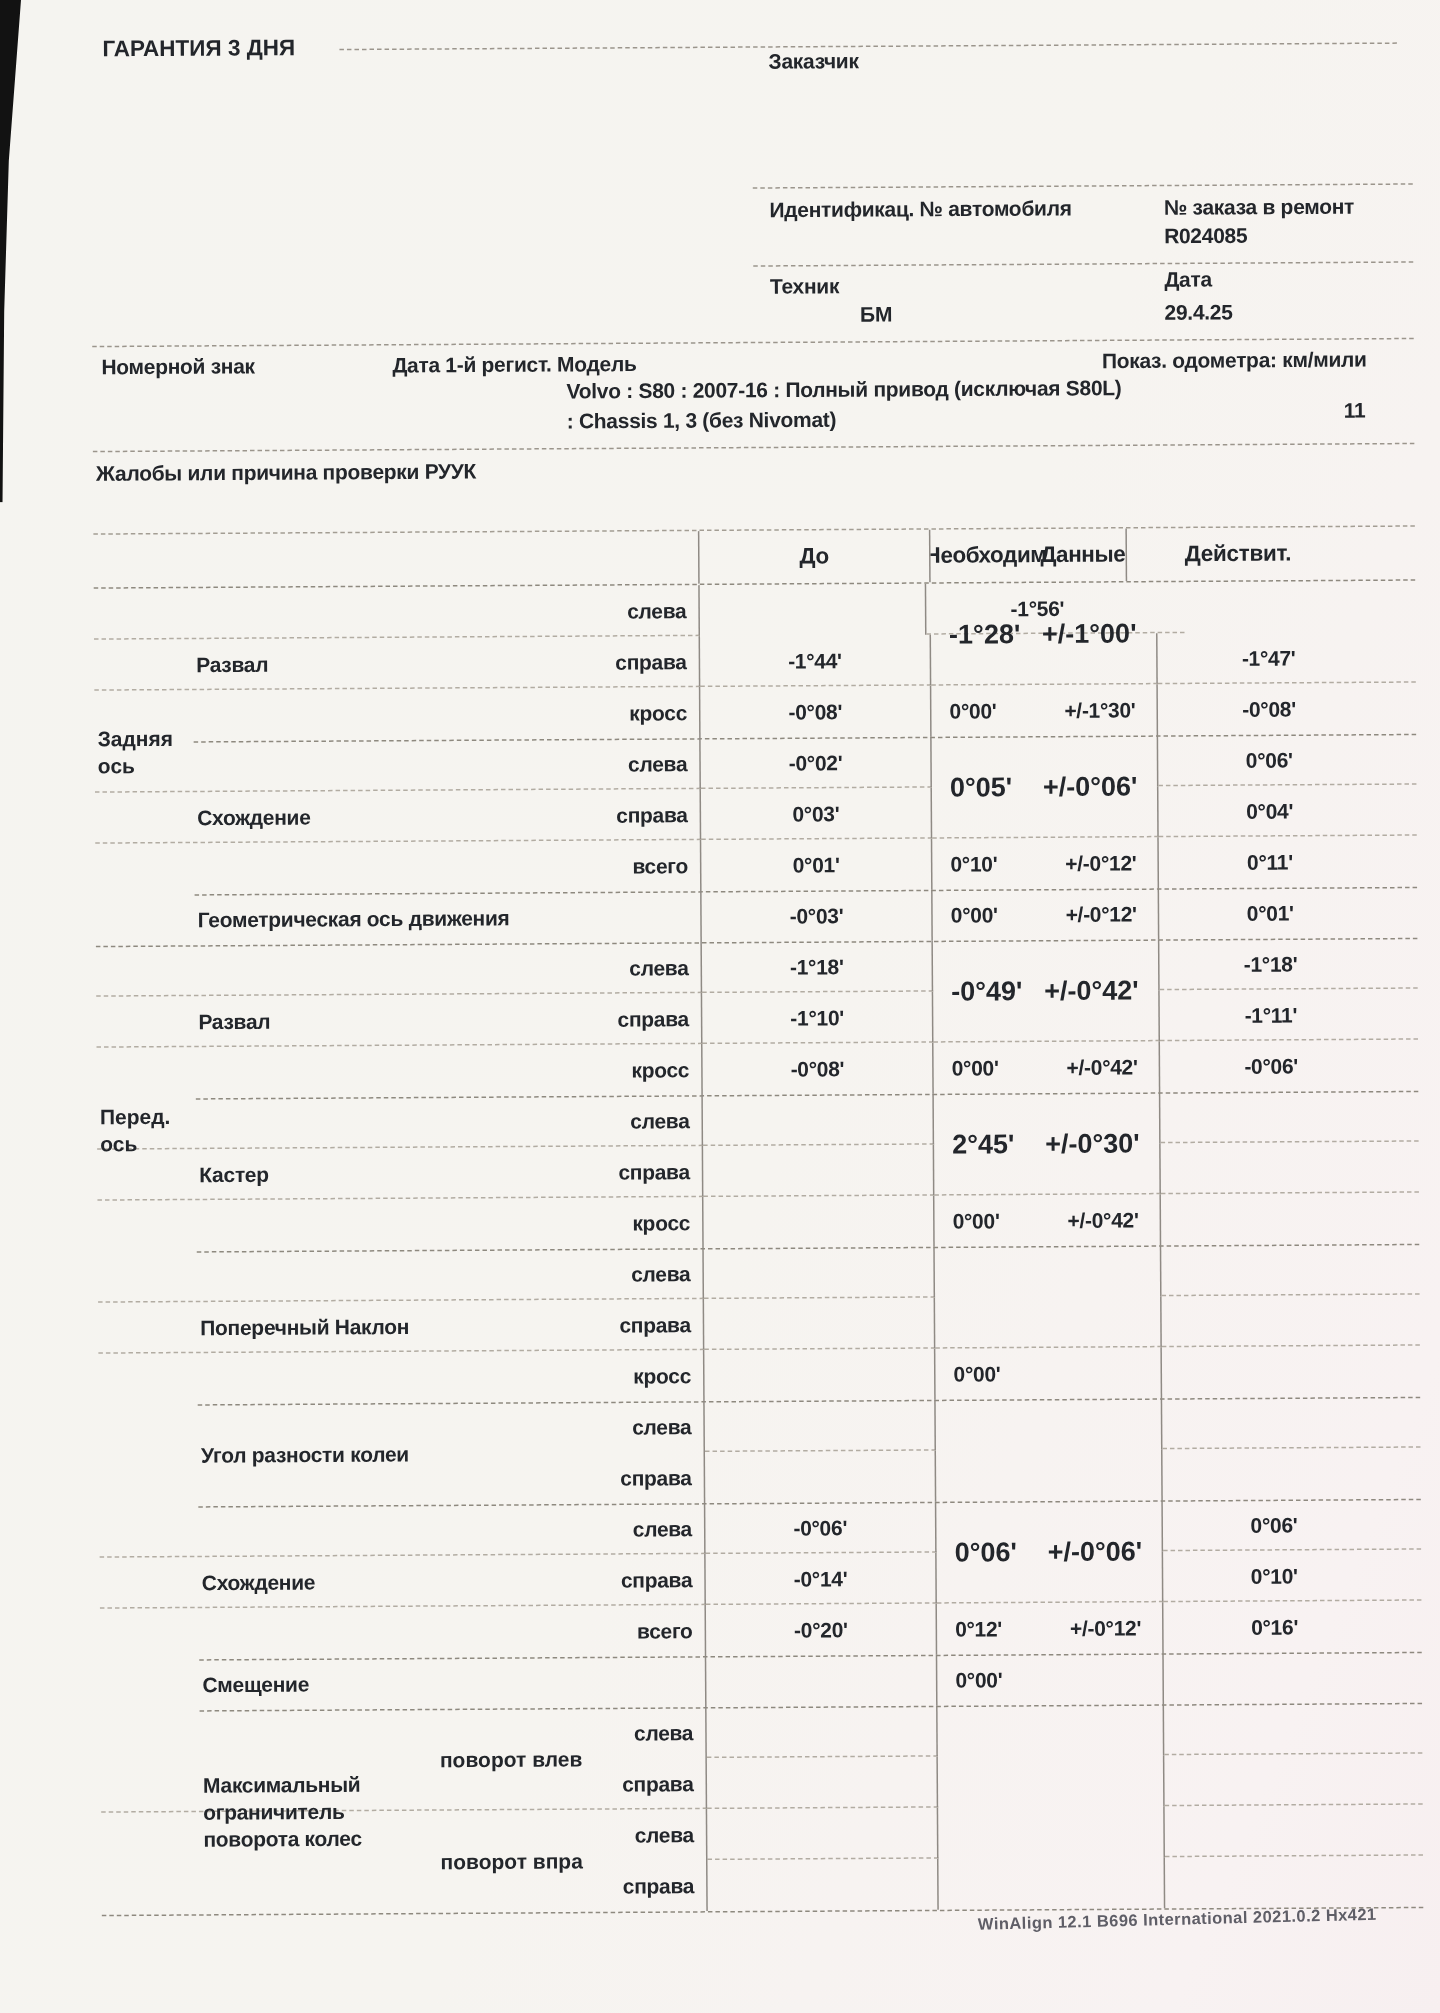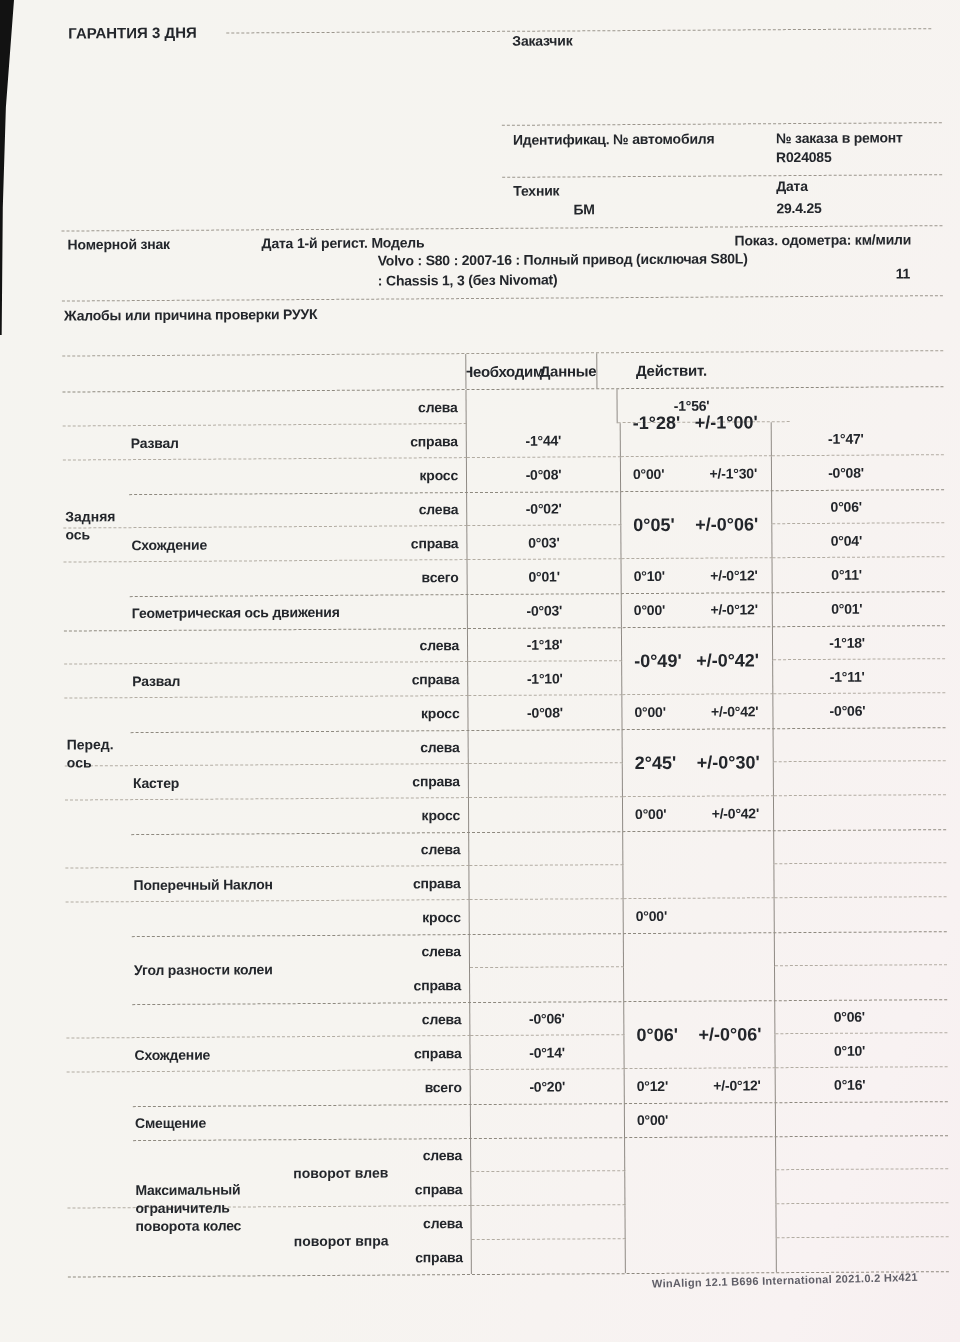--- a/index.html
+++ b/index.html
@@ -82,28 +82,29 @@
     <div class="abs lab" style="left:898px;top:253px;margin-top:15px;">11</div>
     <div class="abs lab" style="left:380px;top:272px;">: Chassis 1, 3 (без Nivomat)</div>
 
     <div class="abs hline" style="left:64px;top:298px;width:881px;"></div>
     <div class="abs lab" style="left:66px;top:305px;">Жалобы или причина проверки РУУК</div>
 
     <div class="atable">
 
       <div class="thead">
         <div class="c lbl"></div>
+        <div class="c before">До</div>
         <div class="c spec-h">
             <span>Необходим</span>
             <span>Данные</span>
           </div>
         <div class="c act">Действит.</div>
       </div>
 
-      <div class="axle" style="top:152px;">
+      <div class="axle" style="top:128px;">
         <div>Задняя</div>
         <div>ось</div>
       </div>
 
       <div class="axle" style="top:380px;">
         <div>Перед.</div>
         <div>ось</div>
       </div>
 
       <div class="group notop">

